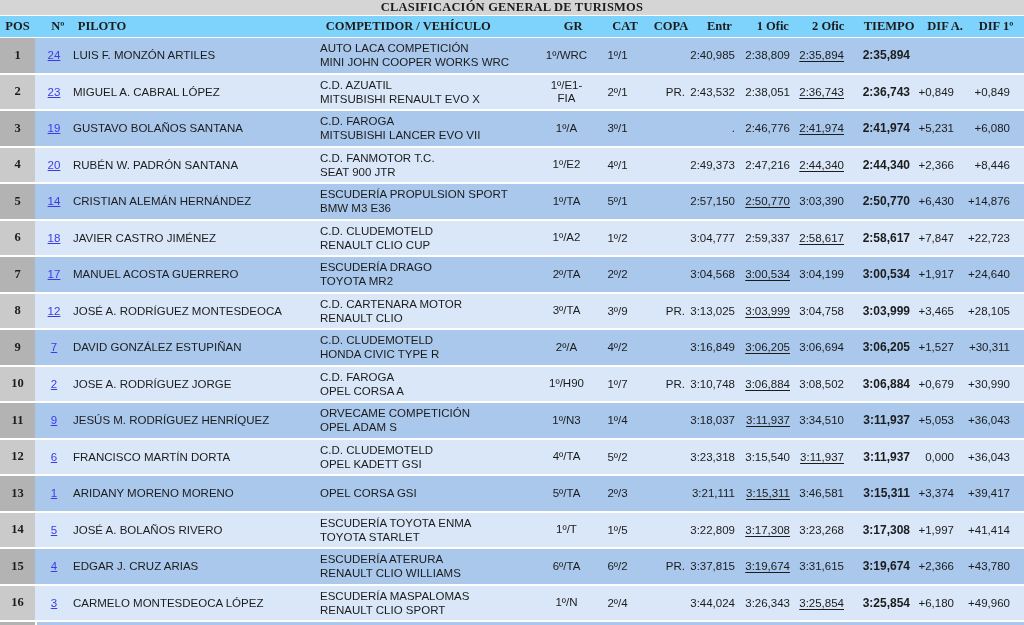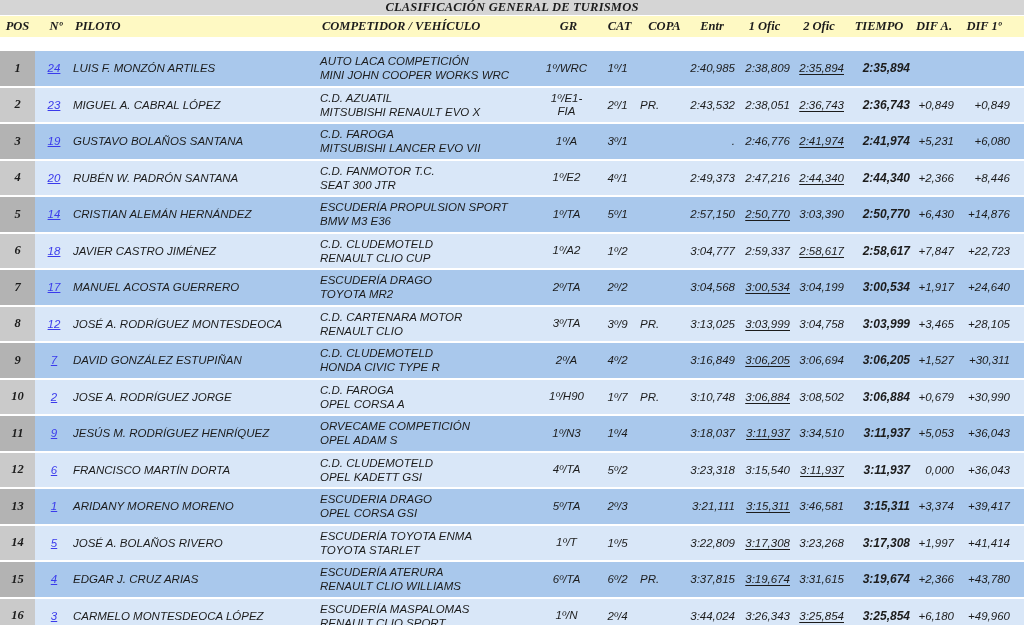--- a/index.html
+++ b/index.html
@@ -1,42 +1,42 @@
 <!DOCTYPE html>
 <html><head>
 <meta charset="utf-8">
 <style>
   html,body{margin:0;padding:0;background:#ffffff;}
   #app{
     width:1024px;height:625px;overflow:hidden;background:#ffffff;
     font-family:"Liberation Sans",sans-serif;color:#1c1c1c;position:relative;
-    display:flex;flex-direction:column;font-style:italic;
+    display:flex;flex-direction:column;
   }
   
   .title-bar{
     height:15px;background:#d5d5d5;display:flex;align-items:center;justify-content:center;
     font-family:"Liberation Serif",serif;font-weight:bold;font-size:12.5px;letter-spacing:.2px;
     border-bottom:1px solid #ffffff;flex:0 0 auto;
   }
   
   .header-row{
-    height:21px;background:#fef9c3;display:flex;align-items:center;
+    height:21px;background:#7dd3fc;display:flex;align-items:center;
     font-family:"Liberation Serif",serif;font-weight:bold;font-size:12.5px;
-    margin-bottom:14px;flex:0 0 auto;
+    margin-bottom:1px;flex:0 0 auto;justify-content:space-between;
   }
   .header-row .hc{box-sizing:border-box;}
   
   .c-pos{width:35px;flex:0 0 35px;text-align:center;box-sizing:border-box;}
   .gap2{width:2px;flex:0 0 2px;}
   .c-num{width:38px;flex:0 0 38px;text-align:center;}
   .c-piloto{width:247px;flex:0 0 247px;text-align:left;}
   .c-comp{width:218px;flex:0 0 218px;text-align:left;}
   .c-gr{width:57px;flex:0 0 57px;text-align:center;white-space:pre-line;line-height:13px;}
   .c-cat{width:45px;flex:0 0 45px;text-align:center;}
-  .c-copa{width:45px;flex:0 0 45px;text-align:left;}
+  .c-copa{width:45px;flex:0 0 45px;text-align:right;}
   .c-entr{width:50px;flex:0 0 50px;text-align:right;}
   .c-o1{width:55px;flex:0 0 55px;text-align:right;}
   .c-o2{width:54px;flex:0 0 54px;text-align:right;}
   .c-tiempo{width:66px;flex:0 0 66px;text-align:right;font-weight:bold;font-size:12px;}
   .c-difa{width:44px;flex:0 0 44px;text-align:right;}
   .c-dif1{width:56px;flex:0 0 56px;text-align:right;}
   .header-row .c-gr,.header-row .c-cat,.header-row .c-copa,
   .header-row .c-entr,.header-row .c-o1,.header-row .c-o2,
   .header-row .c-tiempo,.header-row .c-difa,.header-row .c-dif1{text-align:center;font-size:12.5px;font-weight:bold;}
   
@@ -148,21 +148,21 @@
     </div>
   </div>
 
   <div class="row light">
     <div class="c-pos">4</div>
     <div class="row-body">
       <div class="c-num"><span class="car-link">20</span></div>
       <div class="c-piloto">RUBÉN W. PADRÓN SANTANA</div>
       <div class="c-comp comp-lines">
         <div>C.D. FANMOTOR T.C.</div>
-        <div>SEAT 300 JTR</div>
+        <div>SEAT 900 JTR</div>
       </div>
       <div class="c-gr">1º/E2</div>
       <div class="c-cat">4º/1</div>
       <div class="c-copa"></div>
       <div class="c-entr">2:49,373</div>
       <div class="c-o1"><span>2:47,216</span></div>
       <div class="c-o2"><span class="fastest">2:44,340</span></div>
       <div class="c-tiempo">2:44,340</div>
       <div class="c-difa">+2,366</div>
       <div class="c-dif1">+8,446</div>
@@ -336,21 +336,20 @@
       <div class="c-dif1">+36,043</div>
     </div>
   </div>
 
   <div class="row dark">
     <div class="c-pos">13</div>
     <div class="row-body">
       <div class="c-num"><span class="car-link">1</span></div>
       <div class="c-piloto">ARIDANY MORENO MORENO</div>
       <div class="c-comp comp-lines">
-        <div>ESCUDERIA DRAGO</div>
         <div>OPEL CORSA GSI</div>
       </div>
       <div class="c-gr">5º/TA</div>
       <div class="c-cat">2º/3</div>
       <div class="c-copa"></div>
       <div class="c-entr">3:21,111</div>
       <div class="c-o1"><span class="fastest">3:15,311</span></div>
       <div class="c-o2"><span>3:46,581</span></div>
       <div class="c-tiempo">3:15,311</div>
       <div class="c-difa">+3,374</div>

